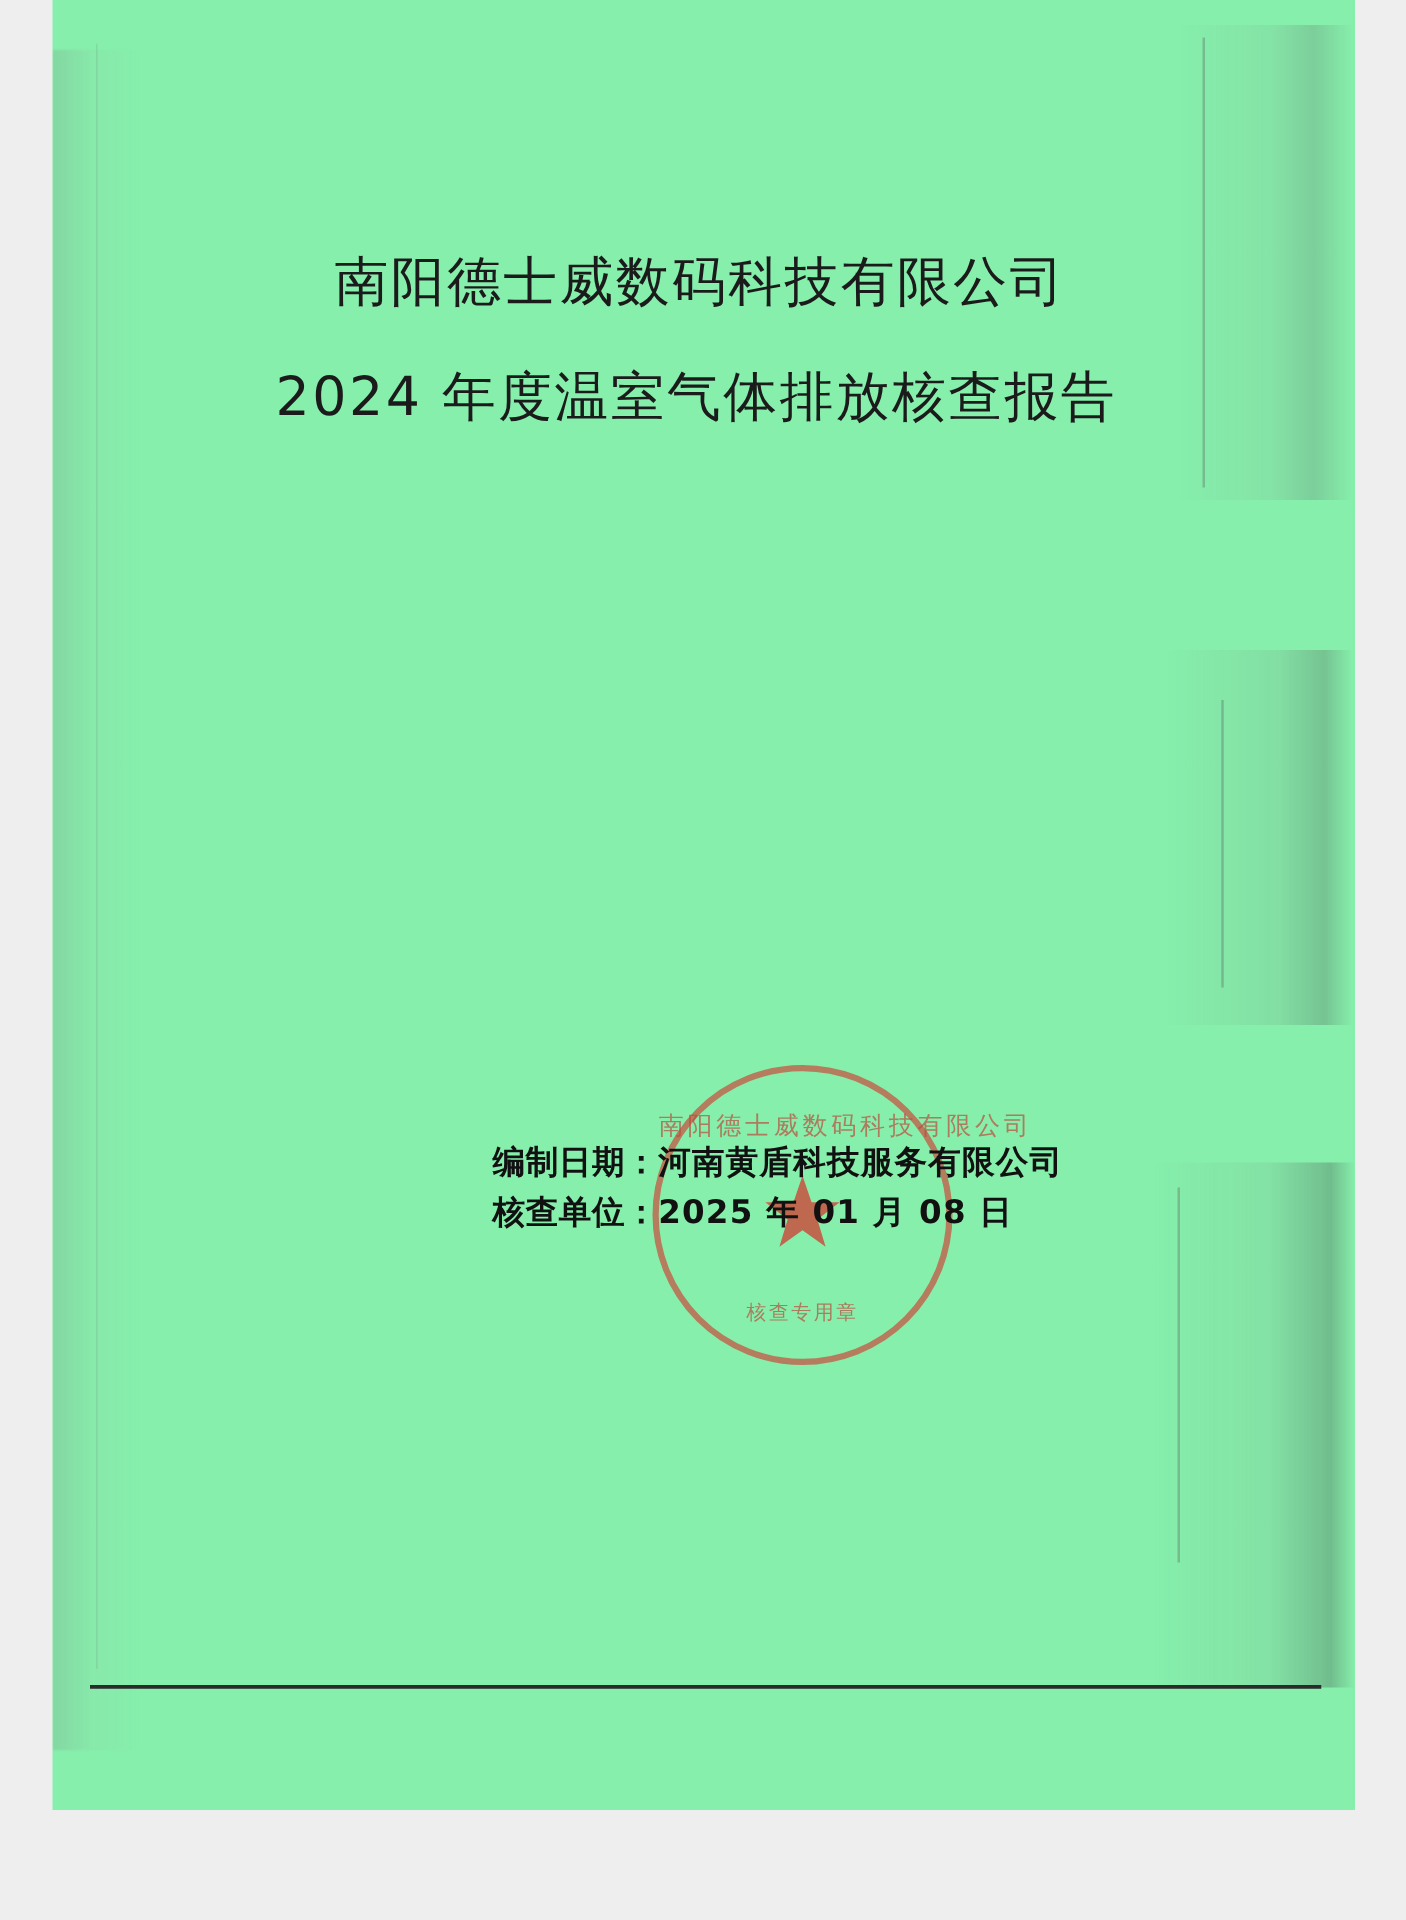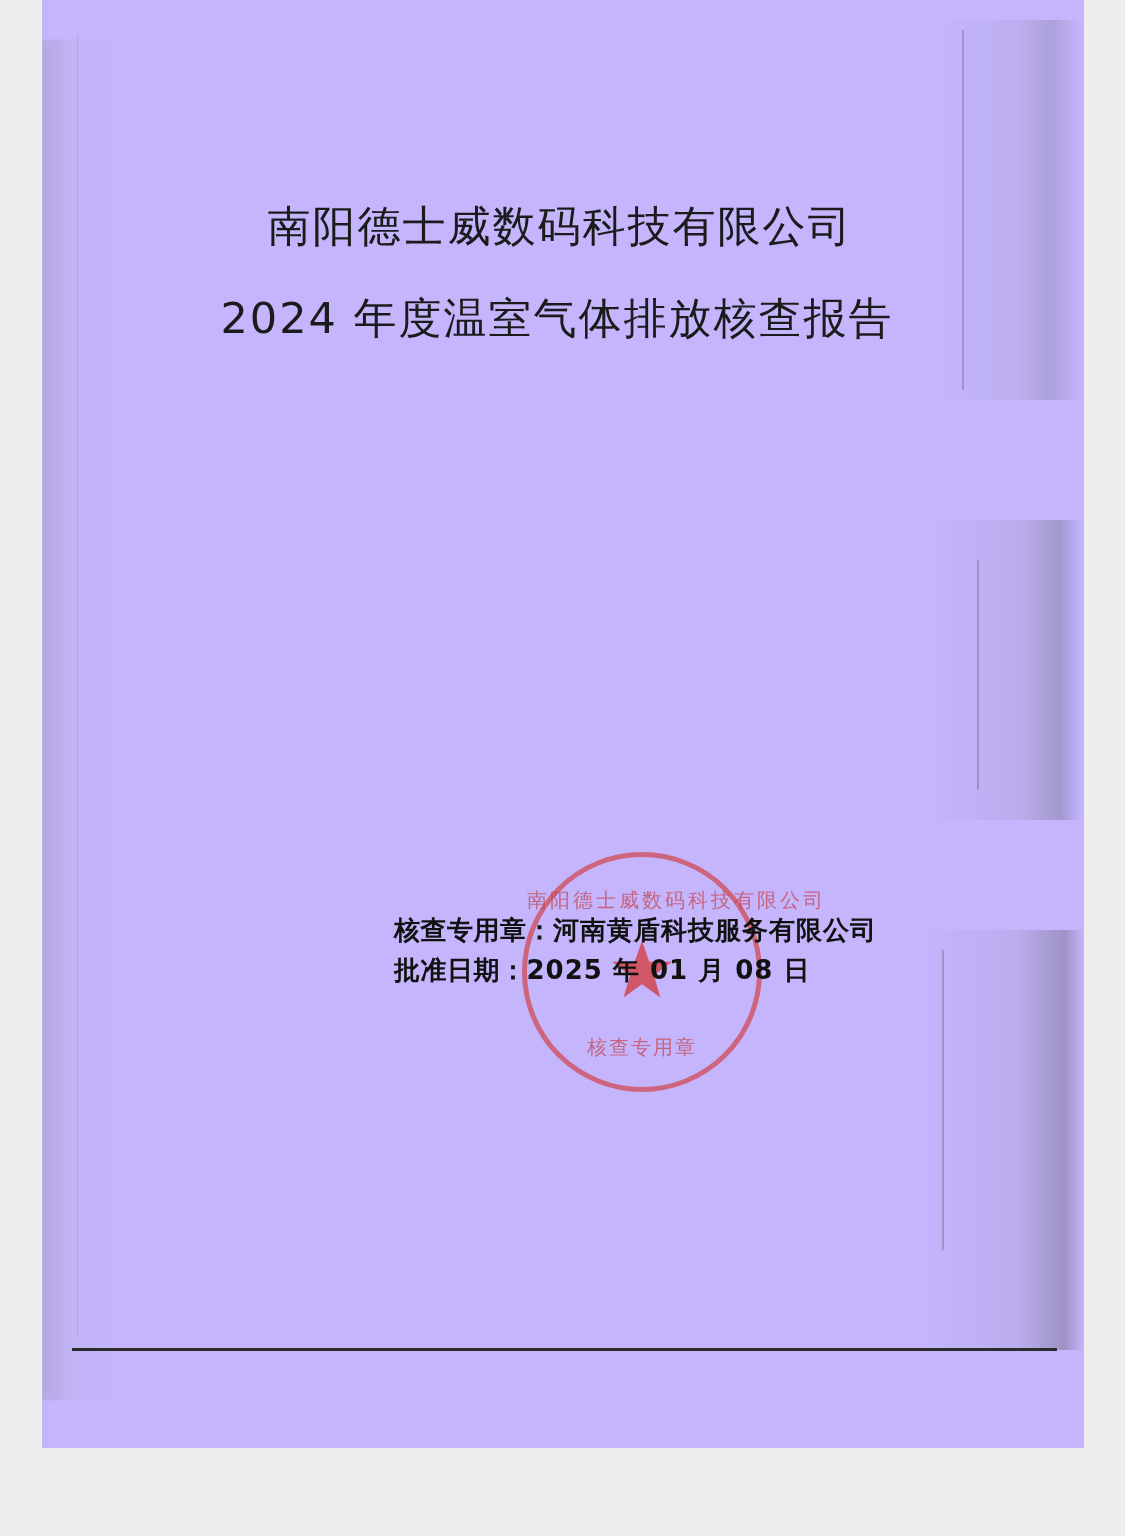--- a/index.html
+++ b/index.html
@@ -34,21 +34,21 @@
     box-shadow: 0 1px 3px rgba(0,0,0,0.10);
   }
 
   
   #document-sheet {
     position: absolute;
     top: 0px;
     left: 42px;
     width: 1042px;
     height: 1448px;
-    background: #c4b5fd;
+    background: #86efac;
     overflow: hidden;
   }
 
   
   .scan-band {
     position: absolute;
     pointer-events: none;
   }
   .band-right-1 {
     top: 20px; left: 900px; width: 140px; height: 380px;
@@ -137,21 +137,21 @@
     position: absolute;
     left: 0; width: 100%;
     text-align: center;
     color: rgba(200, 40, 36, 0.70);
     font-family: "DejaVu Sans", "Liberation Sans", sans-serif;
     font-size: 20px;
     letter-spacing: 3px;
     white-space: nowrap;
   }
   .seal-text-top { top: 30px; }
-  .seal-text-bottom { bottom: 26px; font-size: 20px; letter-spacing: 2px; }
+  .seal-text-bottom { bottom: 26px; font-size: 16px; letter-spacing: 2px; }
 
   
   #bottom-rule {
     position: absolute;
     left: 30px;
     top: 1348px;
     width: 985px;
     height: 3px;
     background: #2b2b2b;
   }
@@ -182,23 +182,23 @@
     <div id="seal">
       <div class="seal-text-top">南阳德士威数码科技有限公司</div>
       <svg id="seal-star" viewBox="0 0 100 100">
         <polygon points="50,4 61,36 95,36 68,57 78,90 50,70 22,90 32,57 5,36 39,36" fill="currentColor"></polygon>
       </svg>
       <div class="seal-text-bottom">核查专用章</div>
     </div>
 
     <div id="meta-block">
       <div class="meta-row">
-        <span class="meta-label">核查专用章：</span><span class="meta-value">河南黄盾科技服务有限公司</span>
+        <span class="meta-label">编制日期：</span><span class="meta-value">河南黄盾科技服务有限公司</span>
       </div>
       <div class="meta-row">
-        <span class="meta-label">批准日期：</span><span class="meta-value">2025 年 01 月 08 日</span>
+        <span class="meta-label">核查单位：</span><span class="meta-value">2025 年 01 月 08 日</span>
       </div>
     </div>
 
     <div id="bottom-rule"></div>
 
   </div>
 </div>
 
 </body></html>

